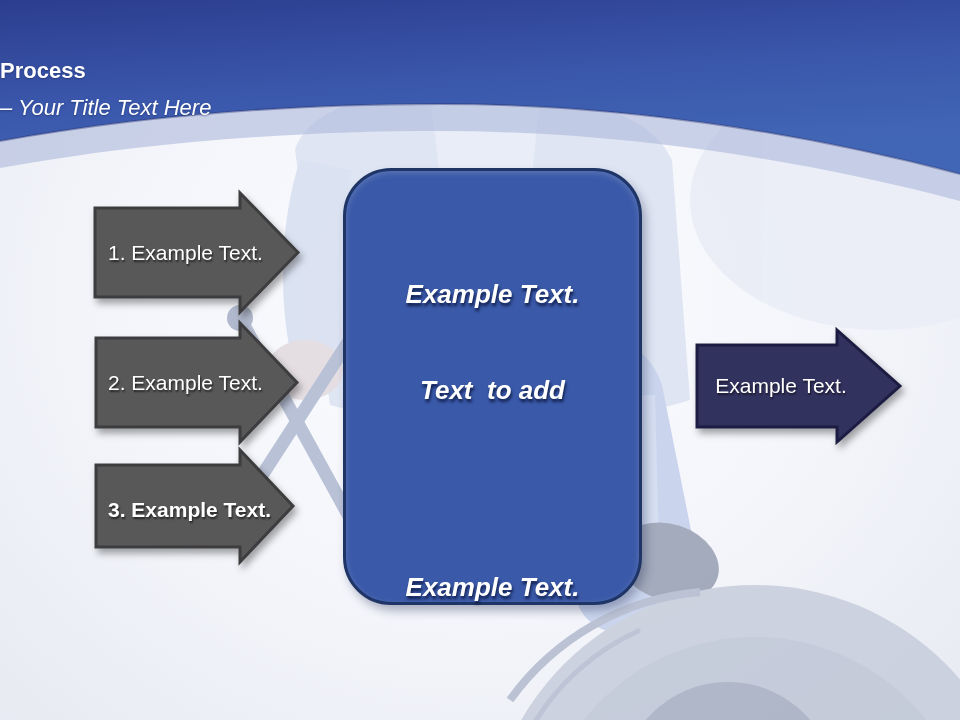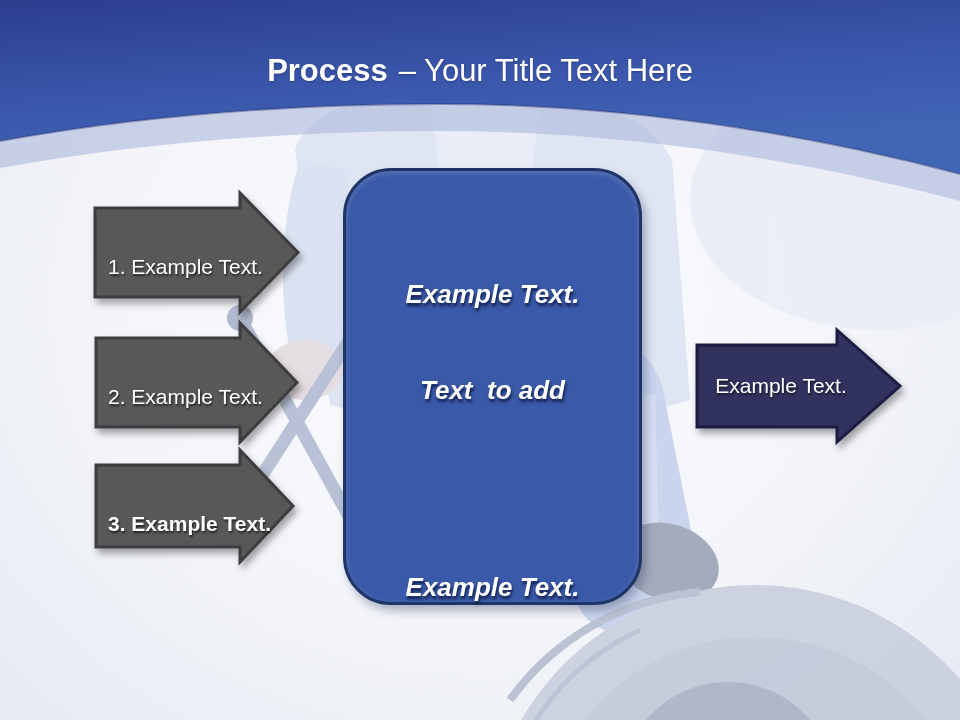--- a/index.html
+++ b/index.html
@@ -7,25 +7,26 @@
     position:relative;width:960px;height:720px;overflow:hidden;
     font-family:"Liberation Sans",sans-serif;
     background:radial-gradient(ellipse at 50% 42%, #fbfcff 0%, #f3f5fa 55%, #e7eaf2 100%);
   }
   .layer{position:absolute;inset:0;width:960px;height:720px;}
 
   
   .title-wrap{
     position:absolute;top:52px;left:0;width:960px;z-index:6;
     display:flex;justify-content:center;align-items:baseline;column-gap:11px;
-    color:#ffffff;font-size:31px;line-height:37px;
+    color:#ffffff;font-size:22px;line-height:37px;
     text-shadow:0 1px 2px rgba(20,30,80,0.45);
+    flex-direction:column;
   }
   .title-bold{font-weight:bold;}
-  .title-rest{font-weight:normal;}
+  .title-rest{font-weight:normal;font-style:italic;}
 
   
   .center-box{
     position:absolute;left:343px;top:168px;width:299px;height:437px;z-index:5;
     box-sizing:border-box;
     background:#3a59a8;
     border:3px solid #1e3566;
     border-radius:48px;
     box-shadow:4px 6px 10px rgba(40,50,90,0.35), inset 0 2px 6px rgba(255,255,255,0.18);
     display:flex;flex-direction:column;justify-content:flex-start;
@@ -37,21 +38,20 @@
     text-shadow:1px 3px 3px rgba(12,24,66,0.9);
     white-space:pre-wrap;
   }
   .box-line{display:block;white-space:pre-wrap;}
 
   
   .step-label{
     position:absolute;z-index:5;height:89px;display:flex;align-items:center;
     color:#ffffff;font-size:21px;white-space:pre;
     text-shadow:1px 2px 2px rgba(0,0,0,0.6);
-    margin-top:14px;
   }
   .step-1{left:108px;top:208px;width:186px;}
   .step-2{left:108px;top:338px;width:186px;}
   .step-3{left:108px;top:465px;width:182px;font-weight:bold;}
   .out-label{
     position:absolute;z-index:5;left:697px;top:345px;width:168px;height:82px;
     display:flex;align-items:center;justify-content:center;
     color:#ffffff;font-size:21px;white-space:pre;
     text-shadow:1px 2px 2px rgba(0,0,0,0.55);
   }

